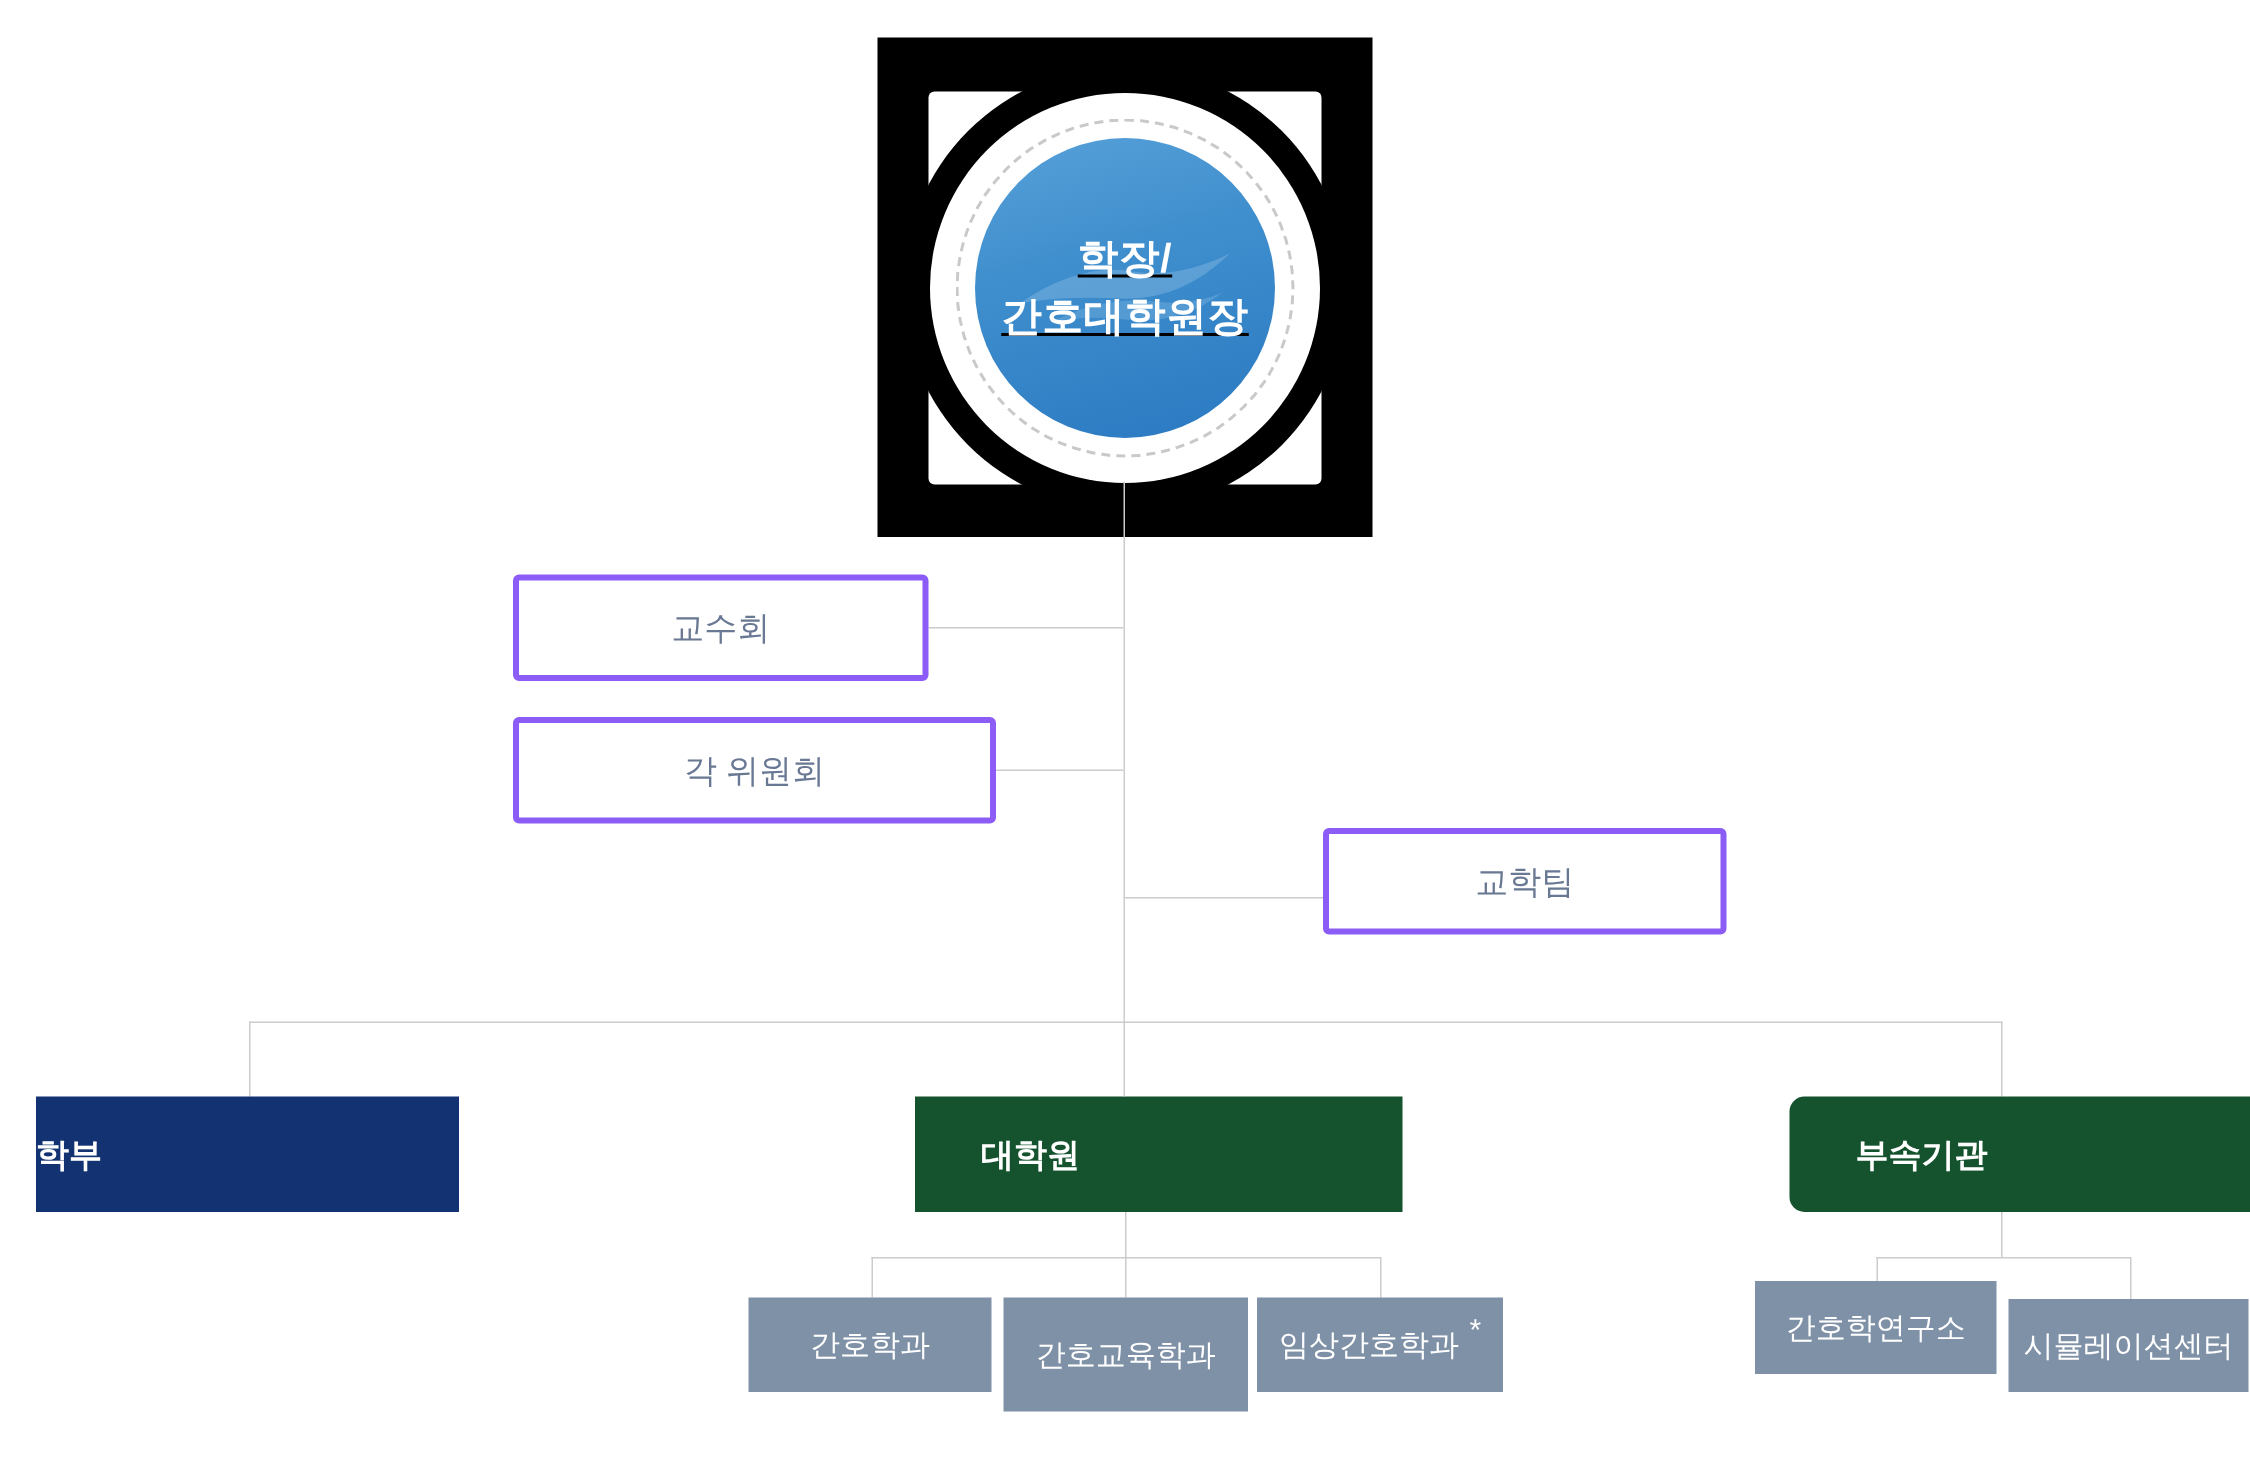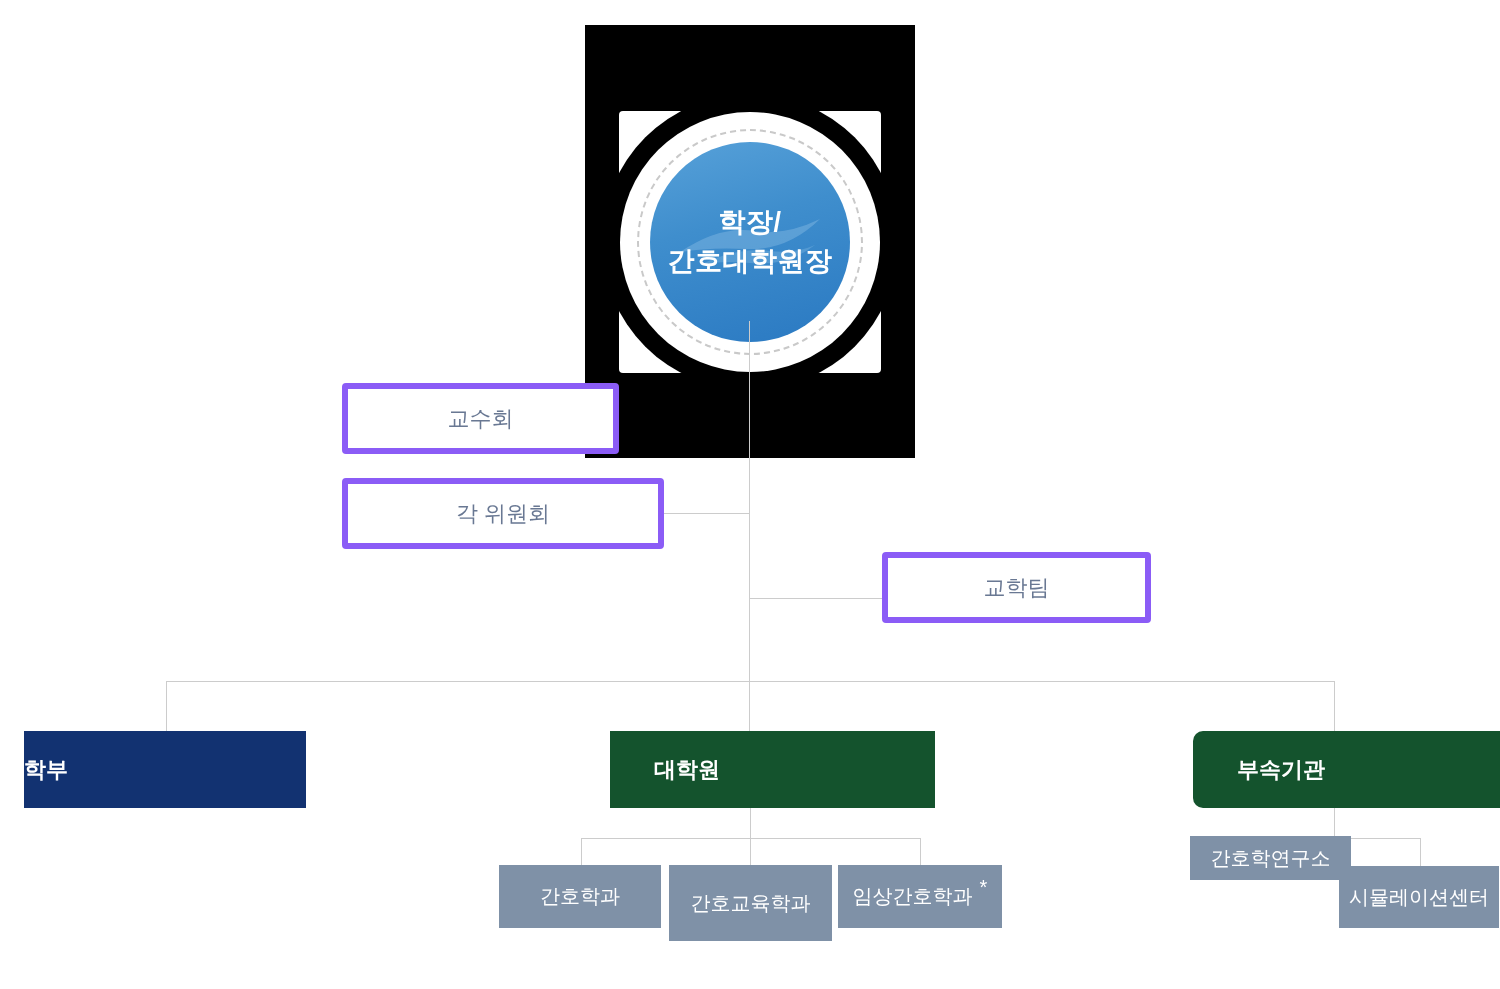--- a/index.html
+++ b/index.html
@@ -14,22 +14,22 @@
   }
 
   
   .hline, .vline { position: absolute; background: #cccccc; z-index: 1; }
   .hline { height: 1px; }
   .vline { width: 1px; }
 
   
   .emblem {
     position: absolute; left: 585px; top: 25px;
-    width: 330px; height: 433px;
-    background: #000000; z-index: 2;
+    width: 330px; height: 333px;
+    background: #000000; z-index: 2; text-decoration: underline;
   }
   .emblem .center {
     position: absolute; left: 50%; top: 50%;
     transform: translate(-50%, -50%);
   }
   .emblem .white-square { width: 262px; height: 262px; background: #ffffff; border-radius: 4px; }
   .emblem .black-ring   { width: 296px; height: 296px; background: #000000; border-radius: 50%; }
   .emblem .white-disc   { width: 260px; height: 260px; background: #ffffff; border-radius: 50%; }
   .emblem .dash-ring    { width: 226px; height: 226px; border: 2px dashed #c9c9c9; border-radius: 50%; box-sizing: border-box; background: transparent; }
   .emblem .blue-circle  {
@@ -40,21 +40,21 @@
     line-height: 39px; text-align: center; letter-spacing: 0.5px;
     position: relative; overflow: hidden;
   }
   .emblem .swoosh { position: absolute; left: 50%; top: 50%; transform: translate(-50%, -50%); opacity: 0.35; }
   .emblem .blue-circle span { position: relative; z-index: 1; }
 
   
   .obox {
     position: absolute; z-index: 2;
     background: #ffffff;
-    border: 6px solid #8b5cf6; border-radius: 4px;
+    border: 4px solid #8b5cf6; border-radius: 4px;
     box-sizing: border-box;
     display: flex; align-items: center; justify-content: center;
     color: #697893; font-size: 22px;
   }
 
   
   .bar {
     position: absolute; z-index: 2;
     display: flex; align-items: center; 
     color: #ffffff; font-size: 22px; font-weight: bold;
@@ -140,20 +140,20 @@
   <div class="child" style="left:838px; top:865px; width:164px; height:63px;">
     <span>임상간호학과</span>
     <span class="mark">*</span>
   </div>
 
   <div class="vline" style="left:1334px; top:808px; height:30px;"></div>
   <div class="hline" style="left:1251px; top:838px; width:169px;"></div>
   <div class="vline" style="left:1251px; top:838px; height:28px;"></div>
   <div class="vline" style="left:1420px; top:838px; height:28px;"></div>
 
-  <div class="child" style="left:1170px; top:836px; width:161px; height:44px;margin-left:20px;">
+  <div class="child" style="left:1170px; top:854px; width:161px; height:62px;">
     <span>간호학연구소</span>
   </div>
   <div class="child" style="left:1339px; top:866px; width:160px; height:62px;">
     <span>시뮬레이션센터</span>
   </div>
 
 </div>
 
 </body></html>

